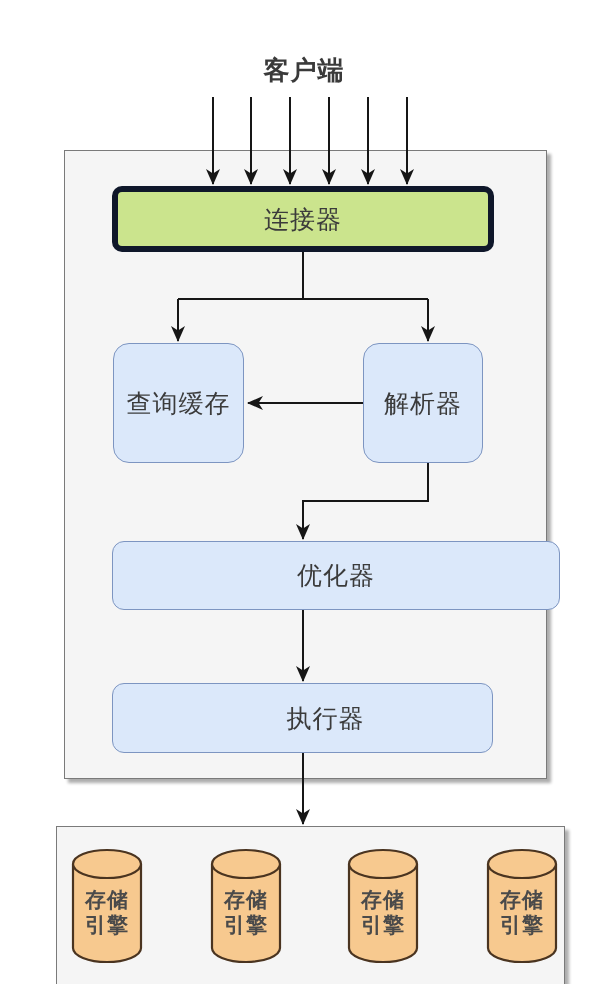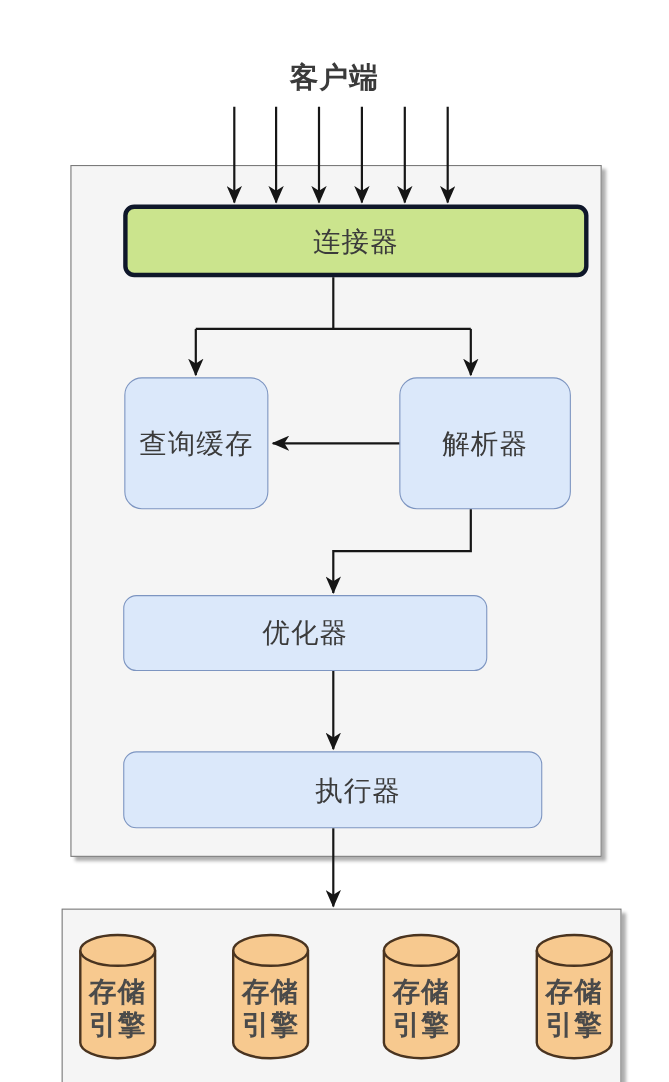--- a/index.html
+++ b/index.html
@@ -20,35 +20,35 @@
     box-shadow:4px 4px 3px rgba(0,0,0,0.32);box-sizing:border-box;
   }
   .server-layer{left:64px;top:110px;width:483px;height:629px;}
   .storage-layer{left:56px;top:786px;width:509px;height:160px;}
   .node{
     position:absolute;box-sizing:border-box;
     display:flex;align-items:center;justify-content:center;
     font-size:25px;color:#3b3b3b;letter-spacing:1px;
   }
   .node-green{
-    left:112px;top:146px;width:423px;height:66px;
-    background:#cbe48d;border:4px solid #0f172a;border-radius:10px;
+    left:112px;top:146px;width:382px;height:66px;
+    background:#cbe48d;border:6px solid #0f172a;border-radius:10px;
   }
   .node-blue{
     background:#dbe8fa;border:1.5px solid #7d95c1;
   }
   .node-query-cache{left:113px;top:303px;width:131px;height:120px;border-radius:16px;}
-  .node-parser{left:363px;top:303px;width:156px;height:120px;border-radius:16px;}
-  .node-optimizer{left:112px;top:501px;width:331px;height:69px;border-radius:12px;}
+  .node-parser{left:363px;top:303px;width:120px;height:120px;border-radius:16px;}
+  .node-optimizer{left:112px;top:501px;width:448px;height:69px;border-radius:12px;}
   .node-executor{left:112px;top:643px;width:381px;height:70px;border-radius:12px;padding-left:46px;}
   .cylinder{position:absolute;width:72px;height:116px;}
   .cylinder svg{position:absolute;left:0;top:0;}
   .cyl-label{
     position:absolute;left:0;top:40px;width:72px;
-    text-align:center;font-size:25px;font-weight:bold;color:#4a4a4a;
+    text-align:center;font-size:21px;font-weight:bold;color:#4a4a4a;
     line-height:1.18;white-space:pre-line;letter-spacing:1px;
   }
   .arrow-overlay{
     position:absolute;left:0;top:0;width:608px;height:984px;
     pointer-events:none;
   }
 </style>
 </head>
 <body>
 

